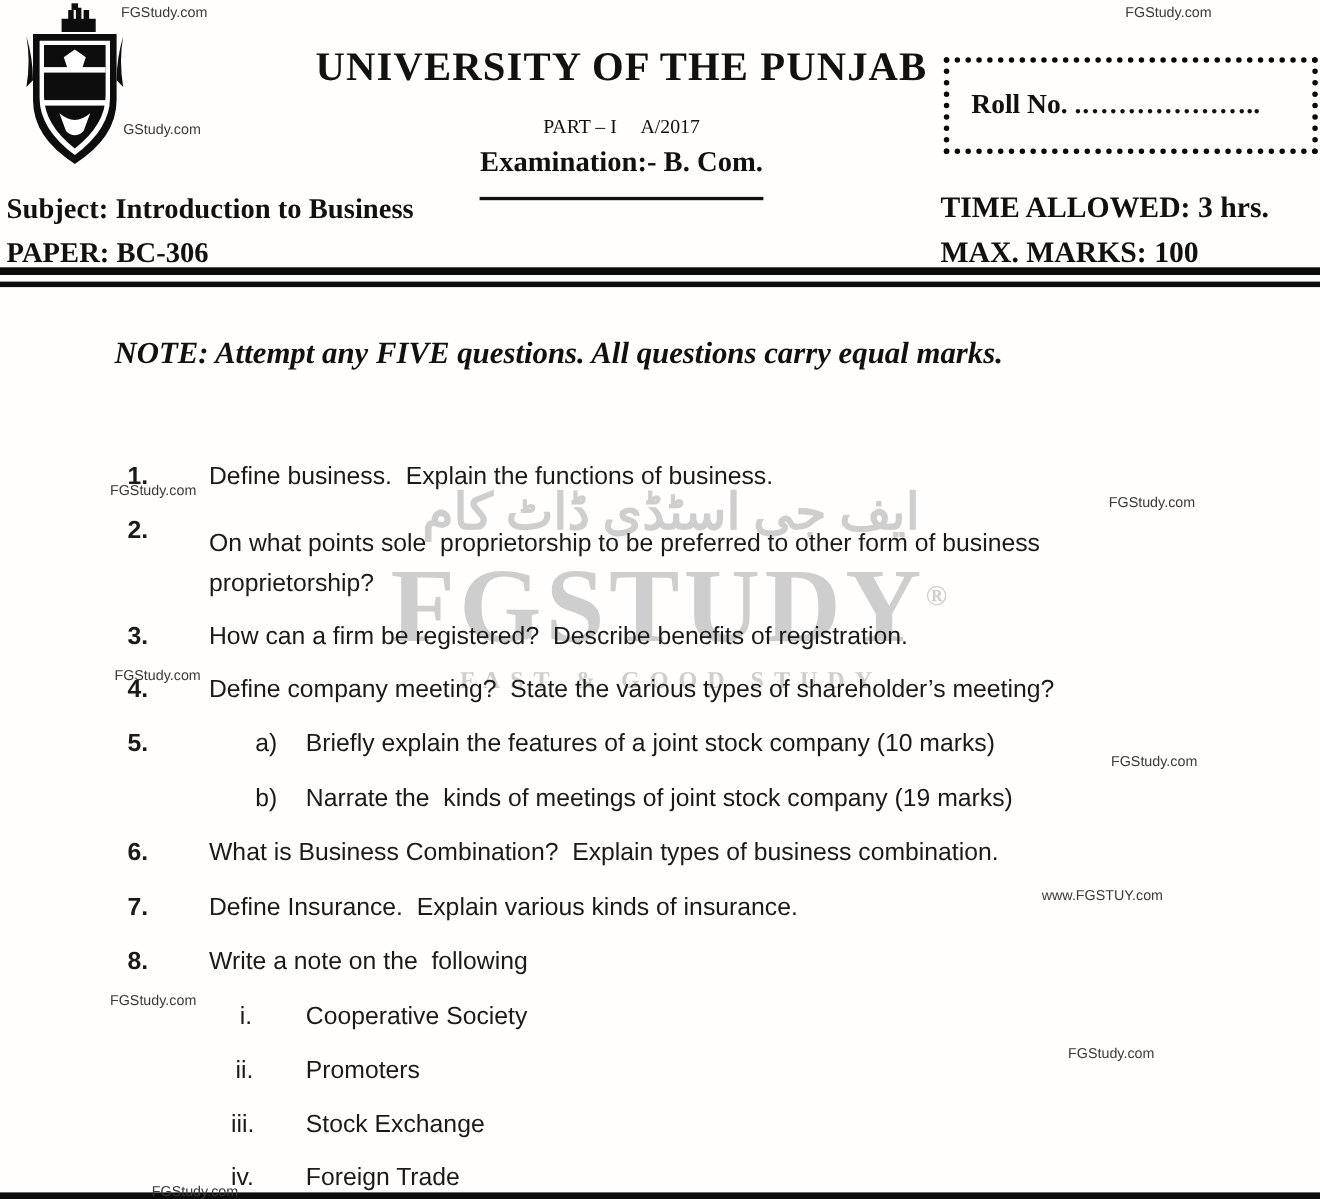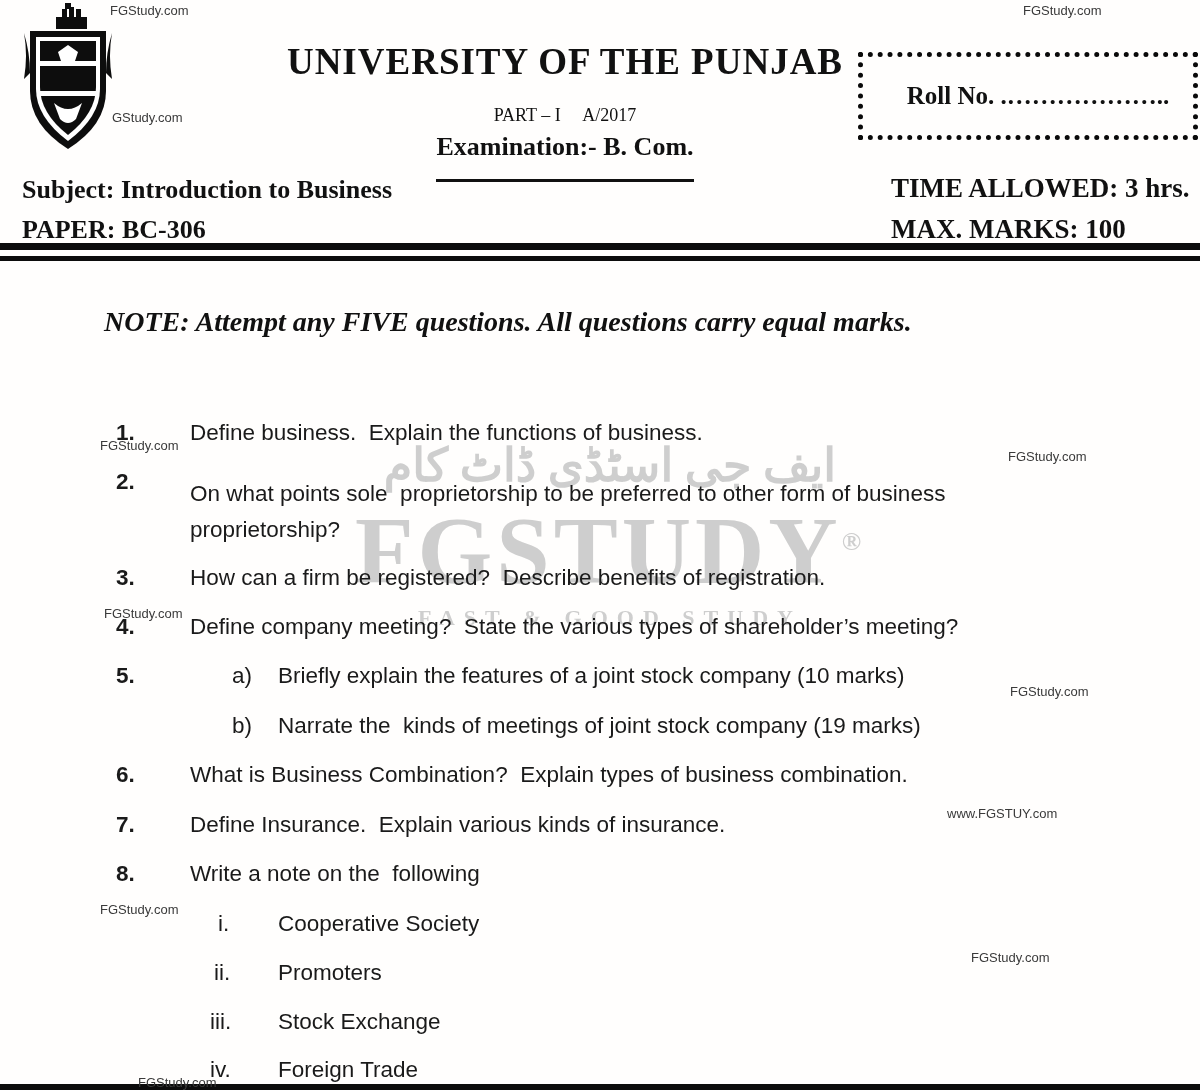--- a/index.html
+++ b/index.html
@@ -10,26 +10,26 @@
     margin:0 auto;
   }
   
   .logo { position:absolute; left:18px; top:2px; width:100px; height:152px; }
   .hdr-center { position:absolute; left:130px; top:0; width:870px; text-align:center; }
   .uni-title { font-size:37px; font-weight:bold; letter-spacing:1px; white-space:pre;margin-top:40px; }
   .part-line { margin-top:22px; font-size:18px; font-weight:normal; white-space:pre; }
   .exam-line { margin-top:6px; font-size:26px; font-weight:bold; display:inline-block;
                border-bottom:3px solid #111; padding-bottom:17px; }
   .roll-box { position:absolute; left:858px; top:52px; width:330px; height:78px;
-              border:5px dotted #0a0a0a; display:flex; align-items:center;justify-content:center; }
+              border:5px dotted #0a0a0a; display:flex; align-items:center; }
   .roll-label { font-size:25px; font-weight:bold; padding-left:20px; white-space:pre; }
   .subj-block { position:absolute; left:6px; top:170px; }
-  .subj-line, .paper-line { font-size:26px; font-weight:bold; line-height:40px; white-space:pre;margin-left:16px; }
+  .subj-line, .paper-line { font-size:26px; font-weight:bold; line-height:40px; white-space:pre; }
   .time-block { position:absolute; left:855px; top:168px; }
-  .time-line, .marks-line { font-size:27px; font-weight:bold; line-height:41px; white-space:pre;margin-left:36px; }
+  .time-line, .marks-line { font-size:27px; font-weight:bold; line-height:41px; white-space:pre; }
   .rule-a { position:absolute; left:0; top:243px; width:1200px; height:7px; background:#0c0c0c; }
   .rule-b { position:absolute; left:0; top:256px; width:1200px; height:5px; background:#0c0c0c; }
   .bottom-bar { position:absolute; left:0; top:1084px; width:1200px; height:6px; background:#0c0c0c; }
   
   .note-line { position:absolute; left:104px; top:306px; width:1020px;
                font-size:28px; font-weight:bold; font-style:italic; white-space:pre; }
   
   .qnum, .qtext, .qsub {
     position:absolute; font-family:"Liberation Sans", sans-serif;
     font-size:22.5px; white-space:pre; z-index:3; color:#1a1a1a;

